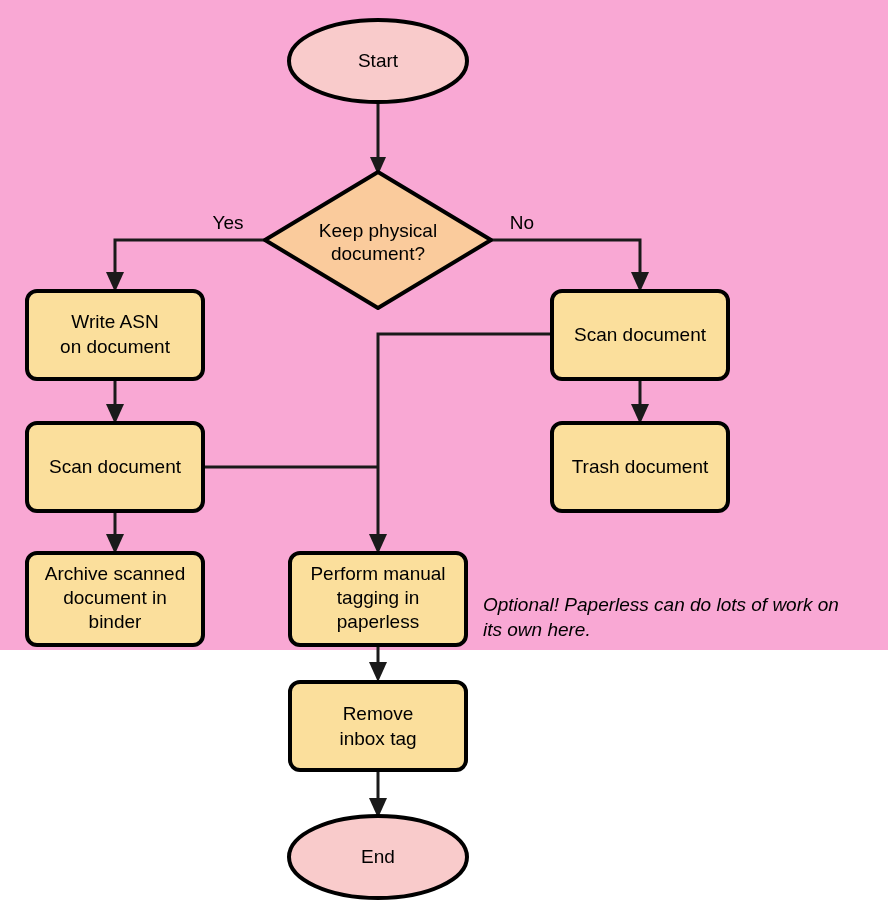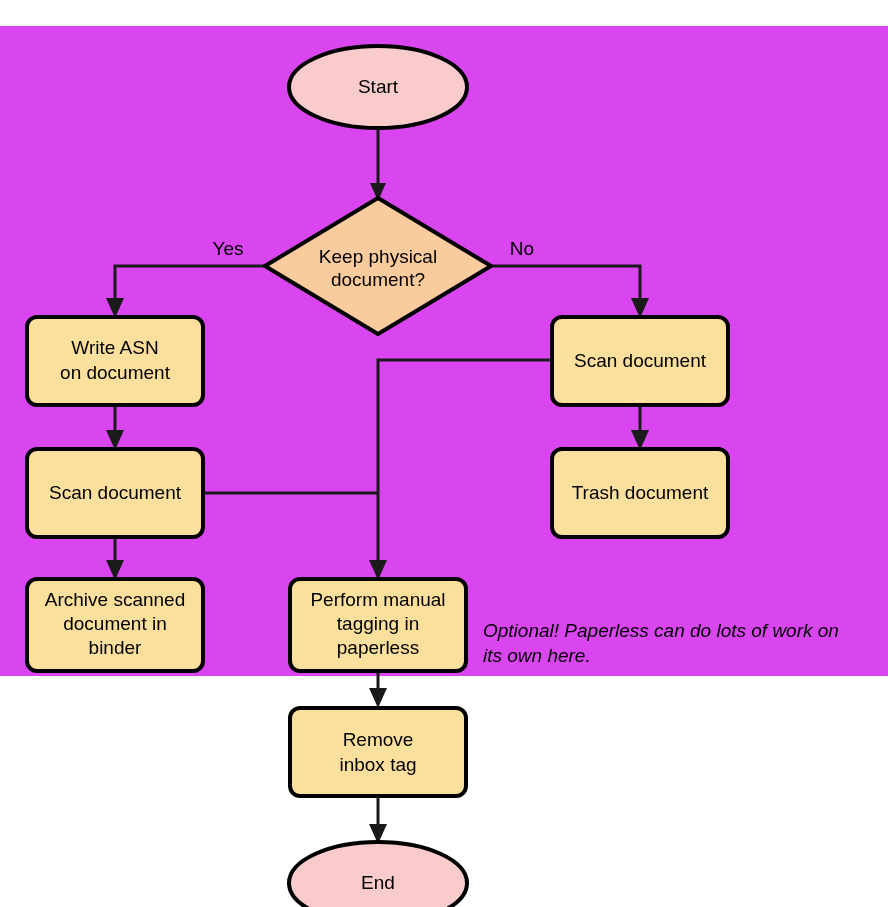--- a/index.html
+++ b/index.html
@@ -11,22 +11,21 @@
   body {
     font-family: "Liberation Sans", sans-serif;
     width: 888px;
     height: 907px;
     overflow: hidden;
   }
   #flowchart-root {
     position: relative;
     width: 888px;
     height: 650px;
-    background: #d946ef;
-    margin-top: 26px;
+    background: #f9a8d4;
   }
   #flow-svg {
     position: absolute;
     top: 0;
     left: 0;
     width: 888px;
     height: 907px;
     display: block;
   }
   .node-label {

